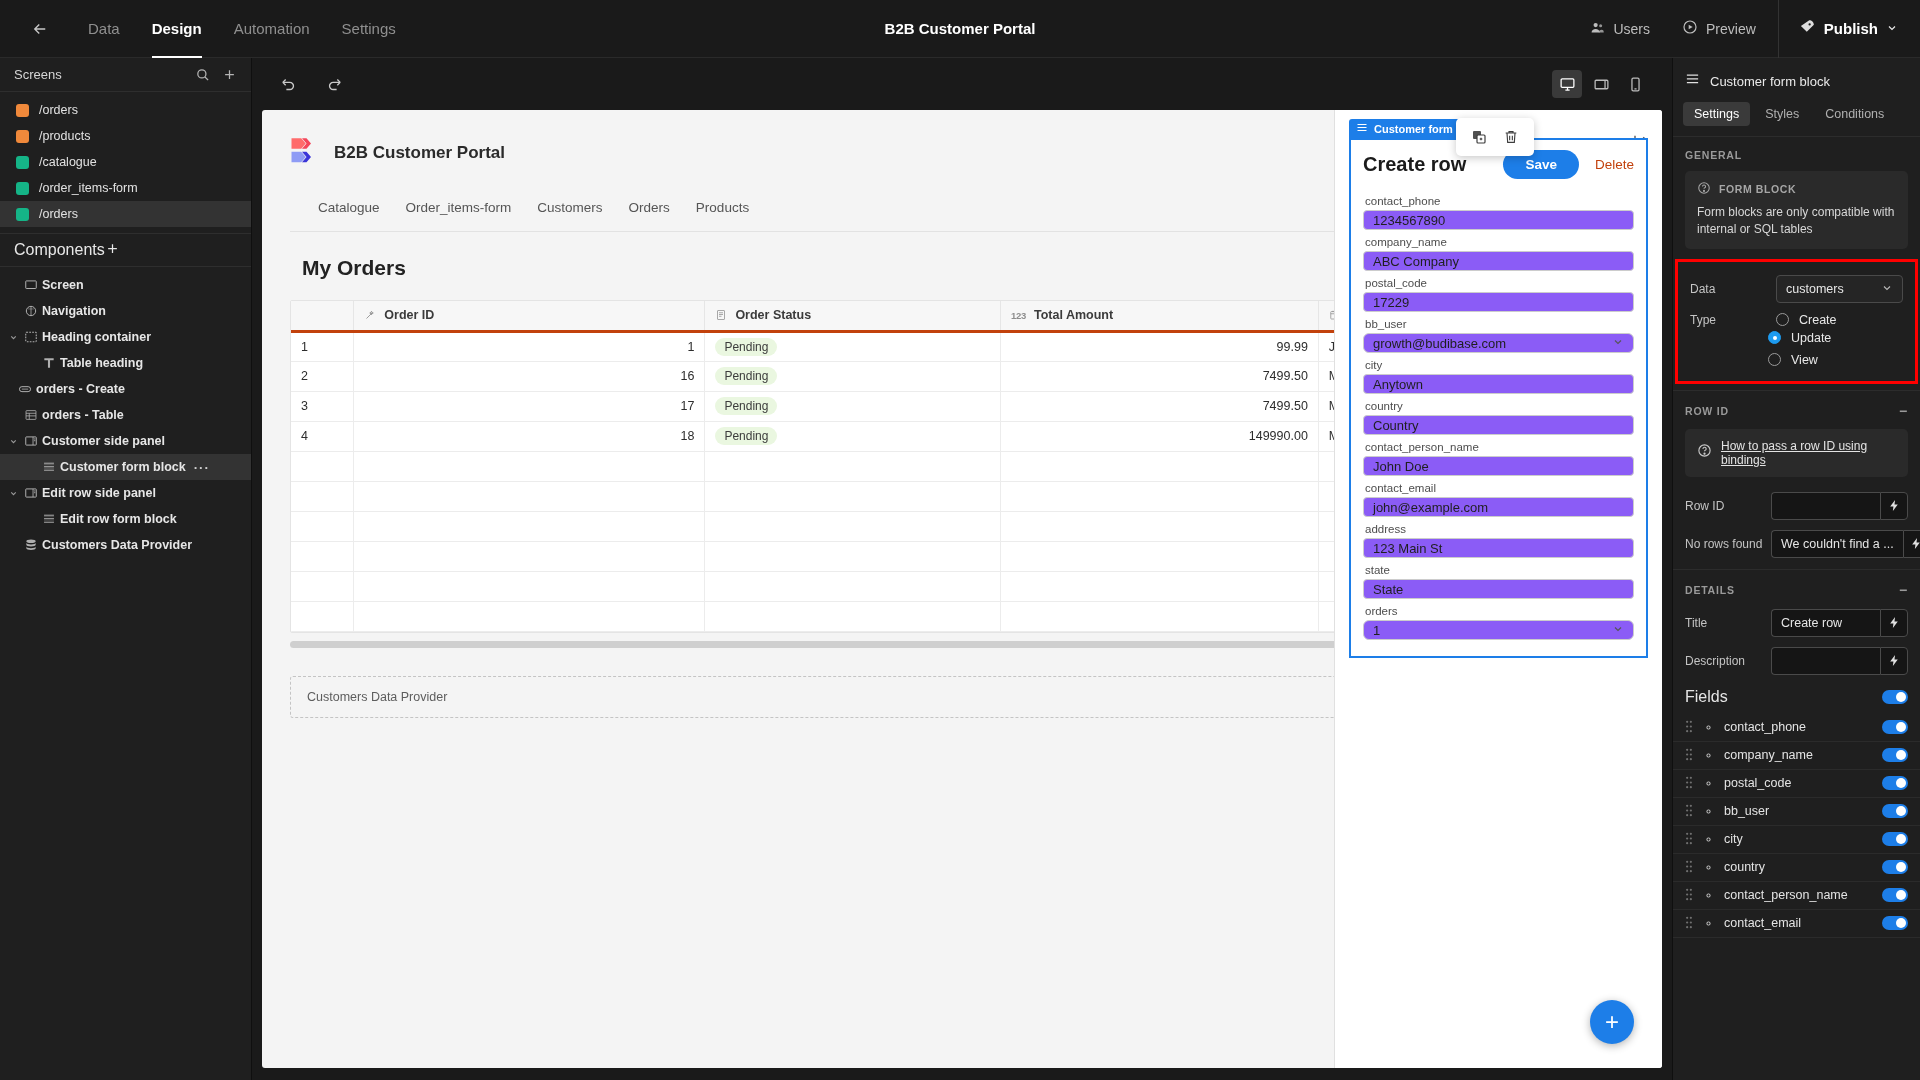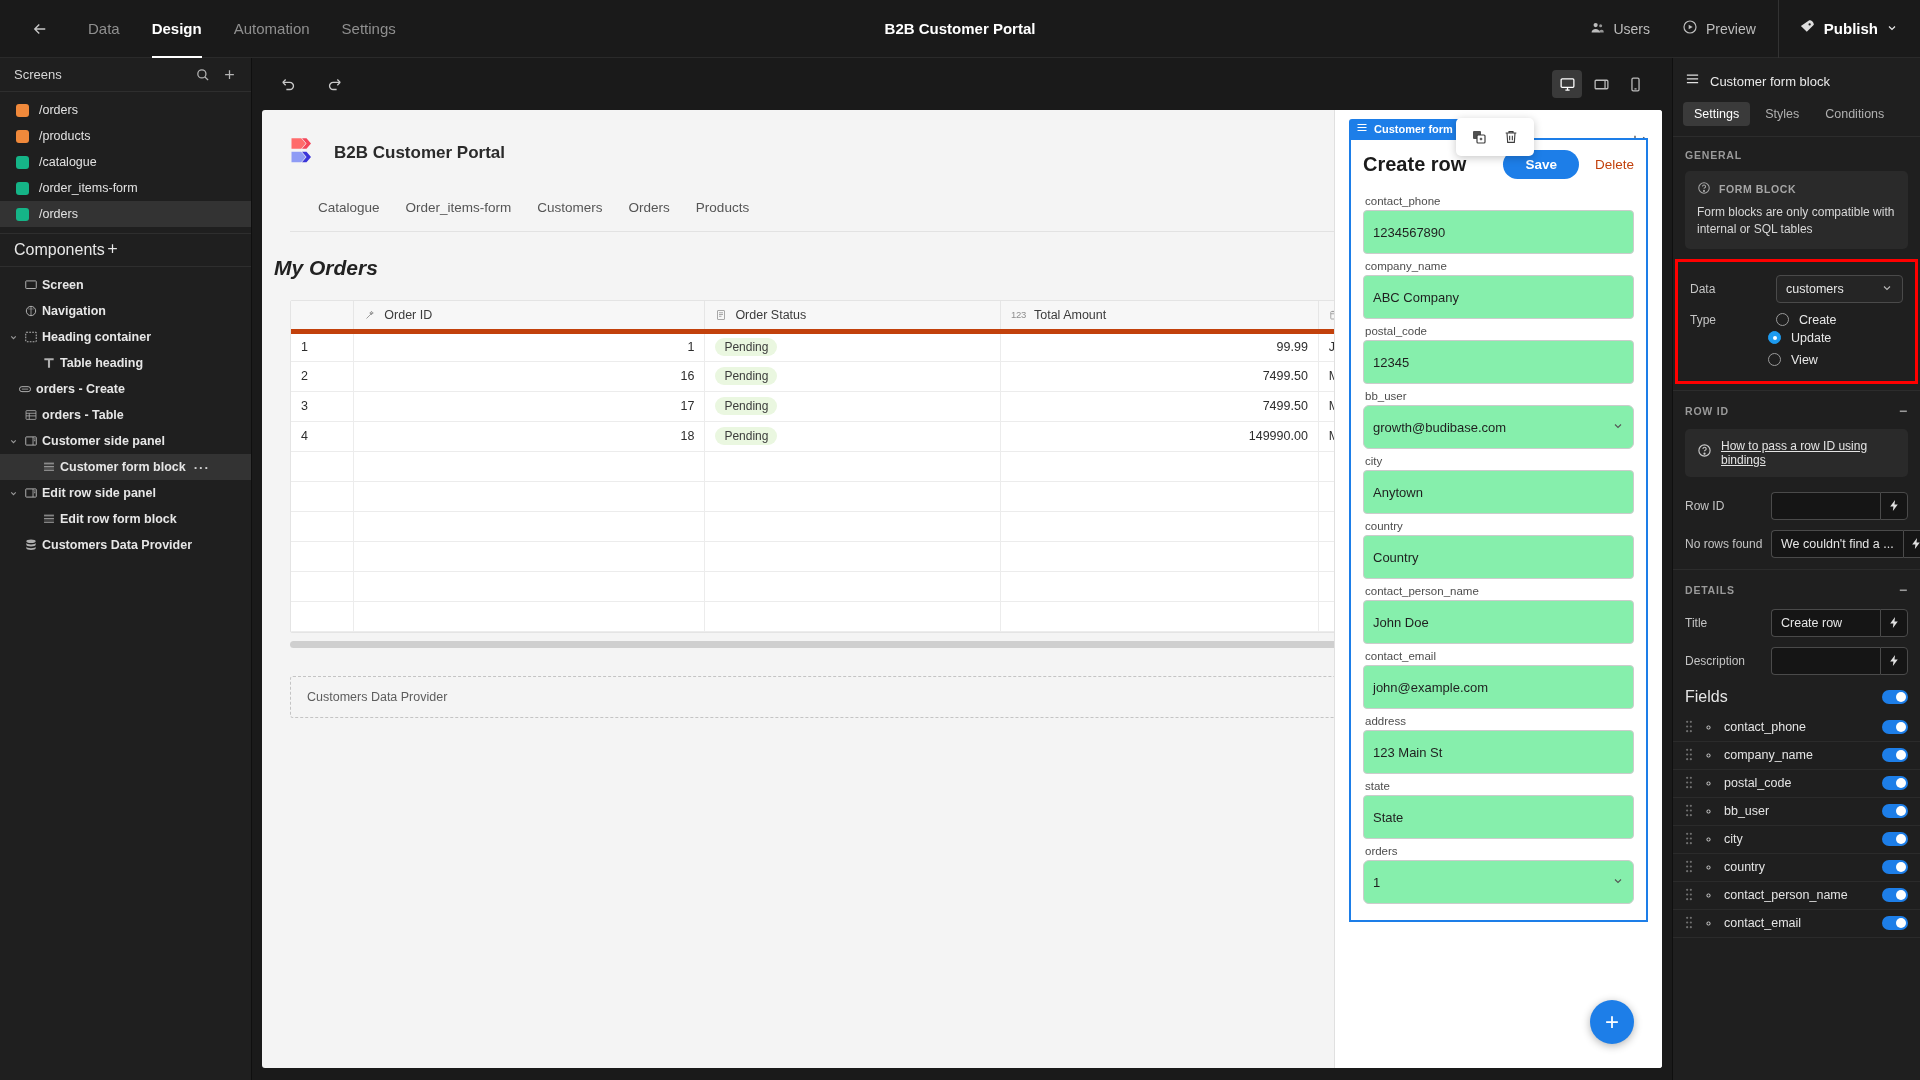--- a/index.html
+++ b/index.html
@@ -109,28 +109,28 @@
     position: absolute; left: 10px; right: 10px; top: 0; bottom: 12px;
     background: #f4f4f4; border-radius: 3px; overflow: hidden;
   }
   .prev-header { padding: 26px 28px 0 28px; }
   .brand { display: flex; align-items: center; gap: 14px; }
   .brand .nm { font-size: 17px; font-weight: bold; color: #2a2a2a; }
   .prev-nav { display: flex; gap: 26px; padding: 30px 28px 0 28px; font-size: 13.5px; color: #555; }
   .prev-nav span { cursor: pointer; }
   .nav-rule { border-bottom: 1px solid #e2e2e2; margin-top: 16px; }
 
-  .my-orders { font-size: 21px; font-weight: bold; color: #222; padding: 24px 28px 0 12px; font-style: italic; }
+  .my-orders { font-size: 21px; font-weight: bold; color: #222; padding: 24px 28px 0 40px; }
 
   .table-box { margin: 20px 28px 0 28px; background: #fff; border: 1px solid #e4e4e4;
     border-radius: 2px; overflow: hidden; }
   table.grid { border-collapse: collapse; width: 100%; table-layout: fixed; }
   table.grid th {
-    background: #f7f7f7; border-right: 1px solid #e6e6e6; border-bottom: 5px solid #c2410c;
-    height: 30px; font-size: 12.5px; font-weight: normal; color: #3b3b3b;
+    background: #f7f7f7; border-right: 1px solid #e6e6e6; border-bottom: 3px solid #c2410c;
+    height: 30px; font-size: 12.5px; font-weight: bold; color: #3b3b3b;
     text-align: left; padding: 0 10px;
   }
   .th-in { display: flex; align-items: center; gap: 8px; }
   .th-ico { color: #8e8e8e; display: flex; font-size: 11px; }
   table.grid td {
     border-right: 1px solid #ececec; border-bottom: 1px solid #ececec;
     height: 30px; font-size: 12.5px; color: #2d2d2d; padding: 0 10px;
   }
   td.rownum { color: #aeaeae; font-size: 11.5px; width: 34px; padding-left: 14px; }
   td.num { text-align: right; }
@@ -166,21 +166,21 @@
   .fb-body { padding: 10px 12px 14px 12px; }
   .fb-head { display: flex; align-items: center; margin-bottom: 12px; }
   .fb-title { font-size: 20px; font-weight: bold; color: #1b1b1b; }
   .fb-actions { margin-left: auto; display: flex; align-items: center; gap: 16px; }
   .btn-save { background: #1d7ee8; color: #fff; font-size: 13.5px; font-weight: bold;
     border: none; border-radius: 16px; padding: 7px 22px; cursor: pointer; }
   .btn-del { font-size: 13.5px; color: #c2410c; cursor: pointer; }
   .field { margin-bottom: 2px; }
   .f-lbl { font-size: 11.5px; color: #4d4d4d; padding: 4px 2px 3px 2px; }
   .f-in {
-    height: 44px; border: 1px solid #ccc; border-radius: 4px; background: #86efac;
+    height: 20px; border: 1px solid #ccc; border-radius: 4px; background: #8b5cf6;
     font-size: 13px; color: #1f1f1f; display: flex; align-items: center;
     padding: 0 9px; cursor: text;
   }
   .f-in.select { justify-content: space-between; border-radius: 6px; }
   .f-in .chev { color: #555; font-size: 11px; }
   .fab {
     position: absolute; right: 28px; bottom: 24px; width: 44px; height: 44px;
     border-radius: 50%; background: #1d7ee8; color: #fff; display: flex;
     align-items: center; justify-content: center; font-size: 24px; cursor: pointer;
     box-shadow: 0 2px 8px rgba(0,0,0,.3);
@@ -767,21 +767,21 @@
                     </div>
                     <div class="field">
                       <div class="f-lbl">company_name</div>
                       <div class="f-in">
                         <span>ABC Company</span>
                       </div>
                     </div>
                     <div class="field">
                       <div class="f-lbl">postal_code</div>
                       <div class="f-in">
-                        <span>12345</span>
+                        <span>17229</span>
                       </div>
                     </div>
                     <div class="field">
                       <div class="f-lbl">bb_user</div>
                       <div class="f-in select">
                         <span>growth@budibase.com</span>
                         <span class="chev"><svg width="12" height="12" viewBox="0 0 24 24" fill="none" stroke="currentColor" stroke-width="2.2">
                             <path d="M6 9l6 6 6-6"></path>
                           </svg></span>
                       </div>

